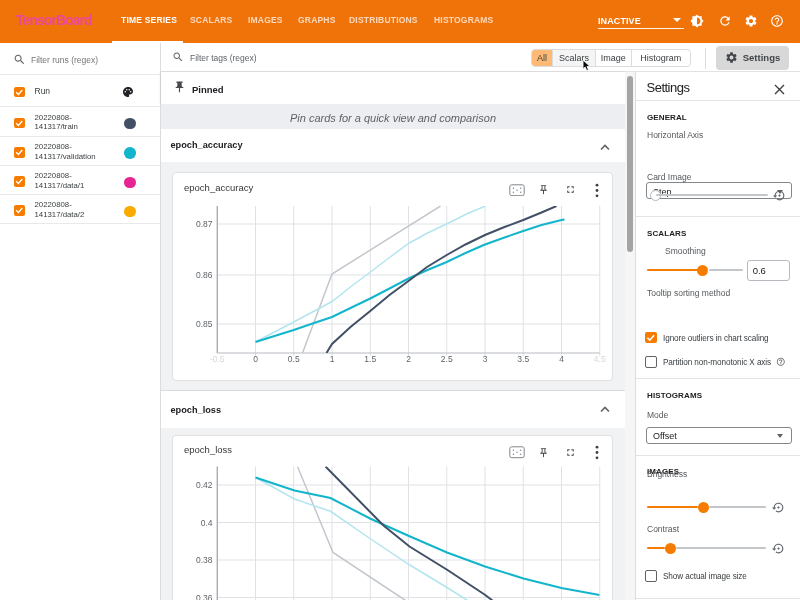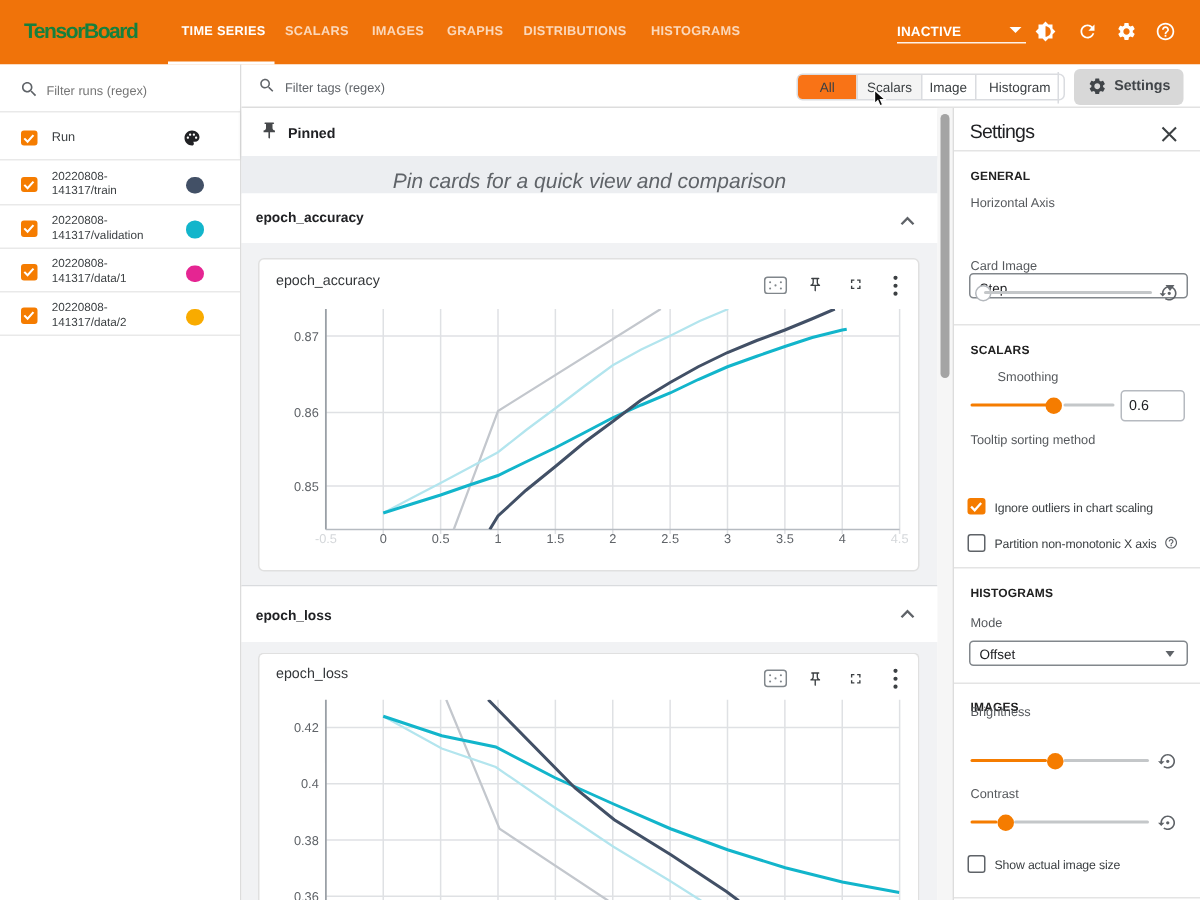--- a/index.html
+++ b/index.html
@@ -2,21 +2,21 @@
 <html><head>
 <meta charset="utf-8">
 <style>
 * { margin:0; padding:0; box-sizing:border-box; }
 html,body { width:800px; height:600px; overflow:hidden; background:#fff;
   font-family:"Liberation Sans", sans-serif; }
 #app { position:relative; width:800px; height:600px; overflow:hidden; background:#fff; }
 .abs { position:absolute; }
 
 #header { position:absolute; left:0; top:0; width:800px; height:43px; background:#f0730a; }
-#logo { position:absolute; left:16px; top:11.5px; font-size:14px; font-weight:bold; color:#15803d; letter-spacing:-0.95px; }
+#logo { position:absolute; left:16px; top:11.5px; font-size:14px; font-weight:bold; color:#ec4899; letter-spacing:-0.95px; }
 .tab { position:absolute; top:14.5px; font-size:8.5px; font-weight:bold; letter-spacing:0.2px;
   color:rgba(255,255,255,0.72); white-space:nowrap; }
 .tab.active { color:#fff; }
 #tabline { position:absolute; left:112px; top:40.5px; width:71px; height:2.5px; background:#fff; }
 #inactive { position:absolute; left:598px; top:15.5px; font-size:9px; font-weight:bold;
   letter-spacing:0.1px; color:#fff; }
 #inactive-line { position:absolute; left:598px; top:27.5px; width:86px; height:1.5px; background:rgba(255,255,255,0.9); }
 #inactive-caret { position:absolute; left:673px; top:18px; width:0; height:0;
   border-left:4px solid transparent; border-right:4px solid transparent; border-top:4.5px solid #fff; }
 .hicon { position:absolute; top:14px; }
@@ -34,21 +34,21 @@
   border:1px solid #dadce0; border-radius:4px; overflow:hidden; background:#fff; }
 .tbtn { font-size:9px; color:#3c4043; display:flex; align-items:center; justify-content:center;
   border-left:1px solid #dadce0; white-space:nowrap; }
 .tbtn:first-child { border-left:none; }
 #settings-btn { position:absolute; left:716px; top:45.5px; width:73px; height:24px; background:#d8d8d8;
   border-radius:4px; display:flex; align-items:center; justify-content:center; }
 #settings-btn span { font-size:9.5px; font-weight:bold; color:#414549; margin-left:5px; }
 #pinned-row { position:absolute; left:161px; top:72px; width:464px; height:31.5px; background:#fff;
   box-shadow:0 1px 3px rgba(0,0,0,0.14); }
 #note-band { position:absolute; left:161px; top:103.5px; width:464px; height:25.5px; background:#eceef1; }
-#note-band div { font-size:14px; font-style:italic; color:#5f6368; text-align:center; margin-top:8px; }
+#note-band div { font-size:11px; font-style:italic; color:#5f6368; text-align:center; margin-top:8px; }
 .sect-hdr { position:absolute; left:161px; width:464px; background:#fff; }
 .sect-title { position:absolute; left:170.5px; font-size:9.2px; font-weight:bold; color:#202124; }
 .content-bg { position:absolute; left:161px; width:464px; background:#f1f2f4; }
 .card { position:absolute; left:171.5px; width:441.5px; background:#fff;
   border:1px solid #e0e0e0; border-radius:4px; }
 .card-title { position:absolute; left:11.5px; font-size:9.5px; color:#333639; }
 
 #sb-track { position:absolute; left:625px; top:72px; width:10px; height:528px; background:#f6f6f6; }
 #sb-thumb { position:absolute; left:626.5px; top:76px; width:6px; height:176px; background:#a4a4a4; border-radius:3px; }
 
@@ -144,21 +144,21 @@
   <div class="runtxt" style="top:200.4px;">20220808-<br>141317/data/2</div>
   <div class="rundot" style="top:205.7px; background:#f9ab00;"></div>
   <div class="sdiv" style="top:223.1px;"></div>
 
   <div id="main-toolbar"></div>
   <svg class="abs" style="left:172px; top:51px;" width="12" height="12" viewBox="0 0 24 24" fill="#5f6368">
       <path d="M15.5 14h-.79l-.28-.27C15.41 12.59 16 11.11 16 9.5 16 5.91 13.09 3 9.5 3S3 5.91 3 9.5 5.91 16 9.5 16c1.61 0 3.09-.59 4.23-1.57l.27.28v.79l5 4.99L20.49 19l-4.99-5zm-6 0C7.01 14 5 11.99 5 9.5S7.01 5 9.5 5 14 7.01 14 9.5 11.99 14 9.5 14z"></path>
     </svg>
   <div class="abs" style="left:190px; top:53px; font-size:8.5px; color:#5f6368;">Filter tags (regex)</div>
   <div id="toggle-group">
-    <div class="tbtn" style="width:39px; background:#f97316;">All</div>
+    <div class="tbtn" style="width:20px; background:#fdba74;">All</div>
     <div class="tbtn" style="width:43px; background:#f4f4f4;">Scalars</div>
     <div class="tbtn" style="width:35.5px;">Image</div>
     <div class="tbtn" style="width:59.6px;">Histogram</div>
   </div>
   <div class="abs" style="left:705px; top:48px; width:1px; height:21px; background:#dadce0;"></div>
   <div id="settings-btn">
     <svg width="13" height="13" viewBox="0 0 24 24" fill="#414549">
         <path d="M19.14 12.94c.04-.3.06-.61.06-.94 0-.32-.02-.64-.07-.94l2.03-1.58c.18-.14.23-.41.12-.61l-1.92-3.32c-.12-.22-.37-.29-.59-.22l-2.39.96c-.5-.38-1.03-.7-1.62-.94l-.36-2.54c-.04-.24-.24-.41-.48-.41h-3.84c-.24 0-.43.17-.47.41l-.36 2.54c-.59.24-1.13.57-1.62.94l-2.39-.96c-.22-.08-.47 0-.59.22L2.74 8.87c-.12.21-.08.47.12.61l2.03 1.58c-.05.3-.09.63-.09.94s.02.64.07.94l-2.03 1.58c-.18.14-.23.41-.12.61l1.92 3.32c.12.22.37.29.59.22l2.39-.96c.5.38 1.03.7 1.62.94l.36 2.54c.05.24.24.41.48.41h3.84c.24 0 .44-.17.47-.41l.36-2.54c.59-.24 1.13-.56 1.62-.94l2.39.96c.22.08.47 0 .59-.22l1.92-3.32c.12-.22.07-.47-.12-.61l-2.01-1.58zM12 15.6c-1.98 0-3.6-1.62-3.6-3.6s1.62-3.6 3.6-3.6 3.6 1.62 3.6 3.6-1.62 3.6-3.6 3.6z"></path>
       </svg>
     <span>Settings</span>

